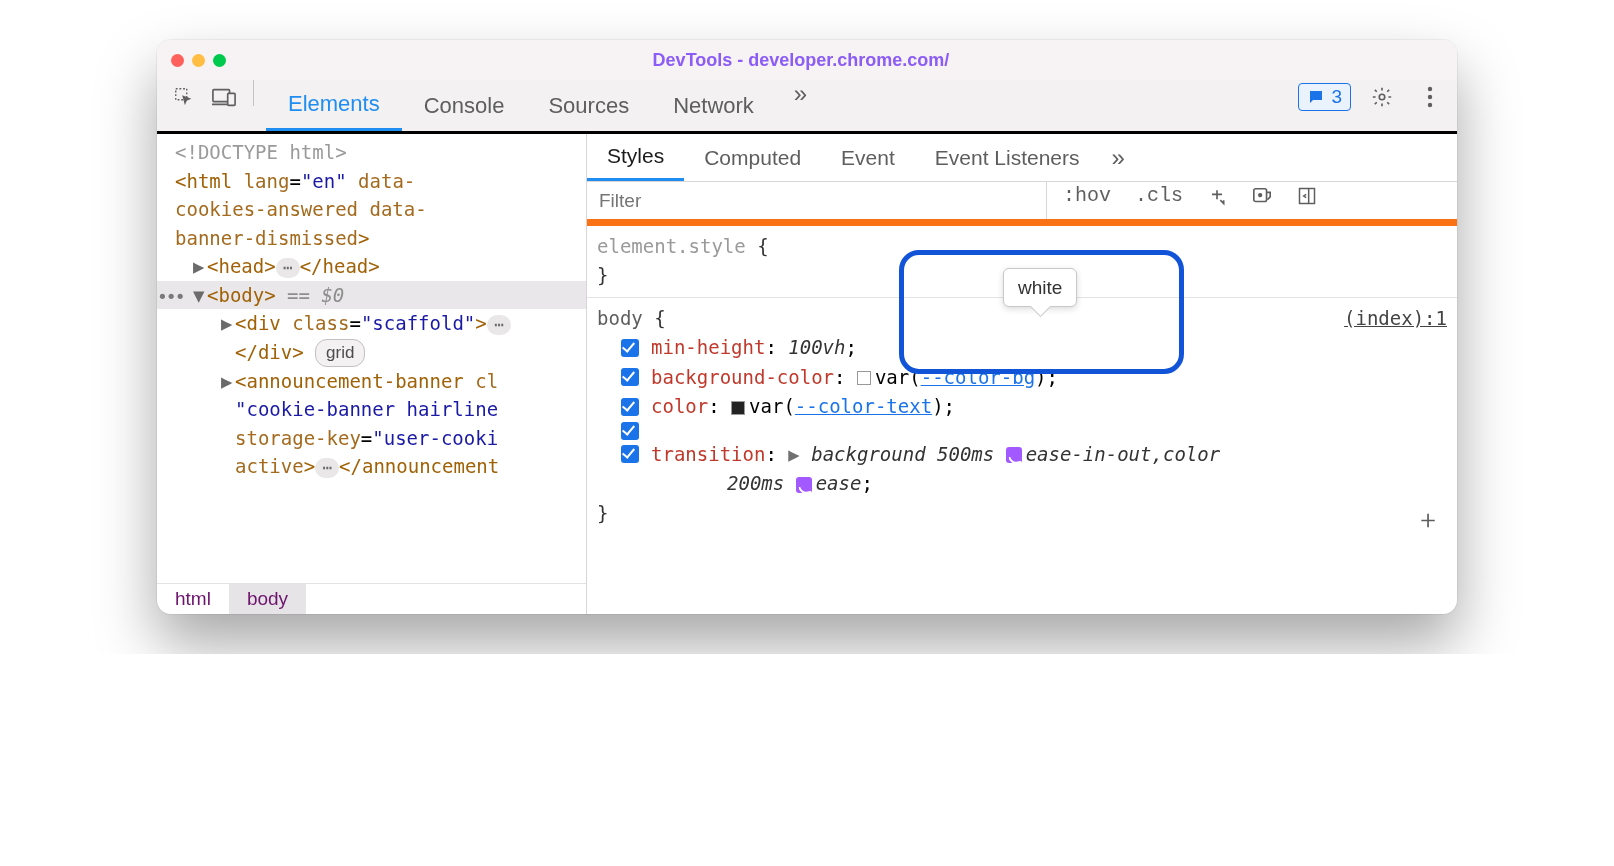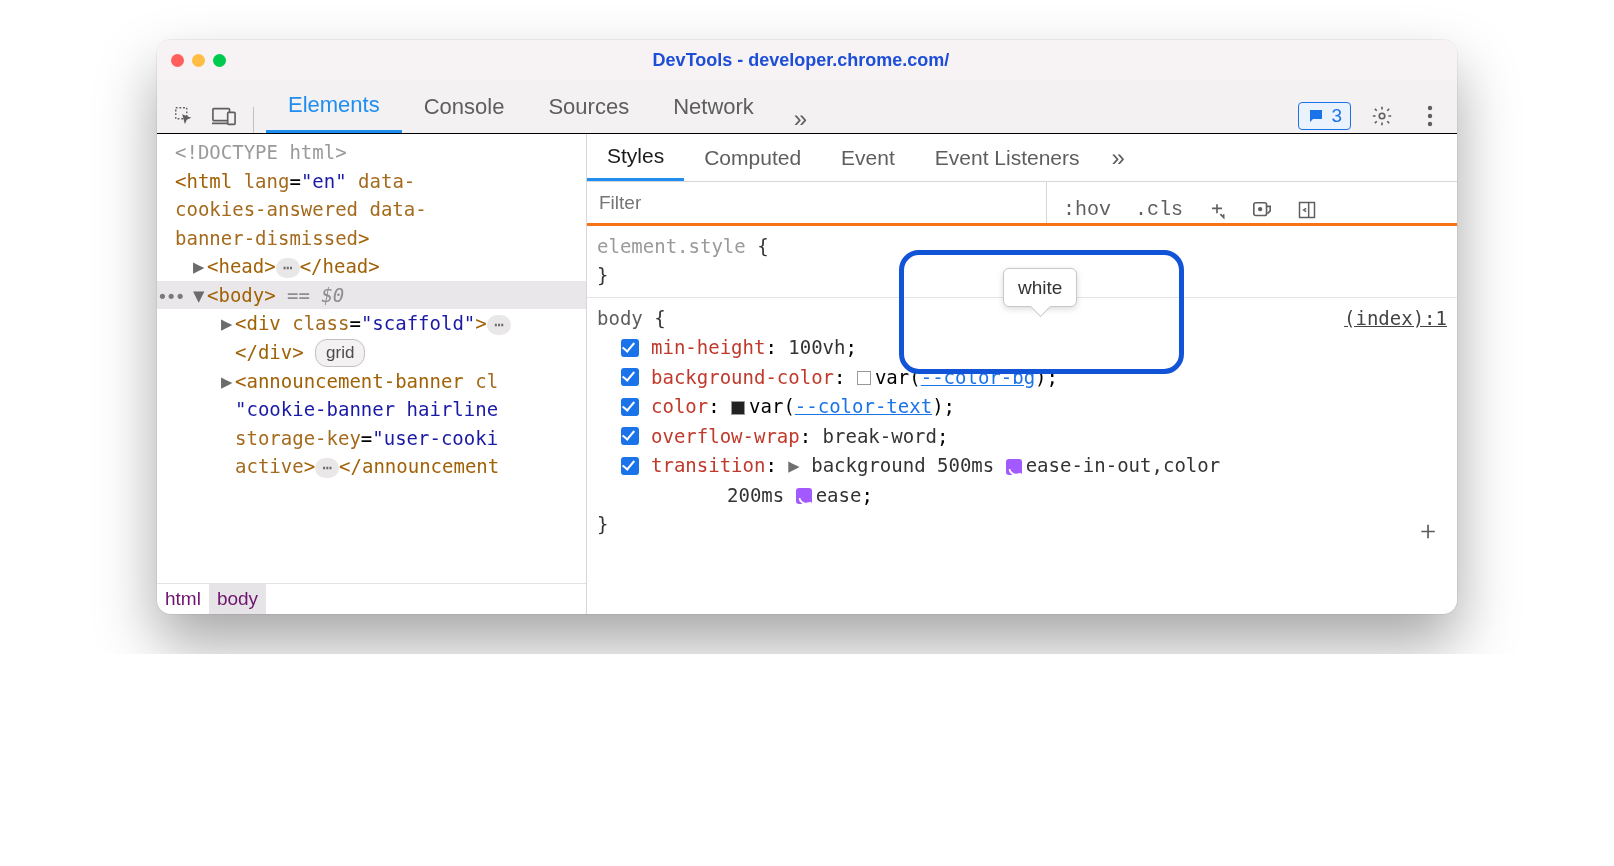--- a/index.html
+++ b/index.html
@@ -29,29 +29,29 @@
   .traffic-lights { display: flex; gap: 8px; }
   .traffic-light { width: 13px; height: 13px; border-radius: 50%; }
   .tl-red { background: #ff605c; }
   .tl-yellow { background: #ffbd44; }
   .tl-green { background: #00ca4e; }
   .title-text {
     position: absolute;
     left: 0; right: 12px;
     text-align: center;
     font-size: 18px;
-    color: #1d4ed8;
+    color: #8b5cf6;
     font-weight: 600;
     pointer-events: none;
   }
   .toolbar {
     display: flex;
-    align-items: flex-end;
+    align-items: flex-start;
     padding: 0 10px;
-    border-bottom: 1px solid #000000;
+    border-bottom: 3px solid #000000;
     background: #f3f1f2;
     height: 54px;
     gap: 6px;
   }
   .toolbar .icon-btn {
     width: 34px; height: 34px;
     display: flex; align-items: center; justify-content: center;
     color: #5f5f5f;
     cursor: pointer;
   }
@@ -143,21 +143,21 @@
     background: #f3f1f2;
   }
   .dollar0 { color: #8e8e8e; font-style: italic; }
 
   .breadcrumbs {
     display: flex; gap: 0;
     border-top: 1px solid #e5e2e5;
     font-family: -apple-system, sans-serif;
     font-size: 19px;
   }
-  .crumb { padding: 4px 8px; color: #6e146e; cursor: pointer; }
+  .crumb { padding: 4px 18px; color: #6e146e; cursor: pointer; }
   .crumb.active { background: #e6e4e6; }
 
   .styles-panel {
     flex: 1;
     display: flex;
     flex-direction: column;
     font-size: 20px;
   }
   .sub-tabs {
     display: flex; align-items: center;
@@ -172,22 +172,22 @@
     color: #5e5e5e;
     font-size: 21px;
     cursor: pointer;
   }
   .sub-tab.active {
     color: #1a1a1a;
     border-bottom: 3px solid #208ef1;
     font-weight: 500;
   }
   .filter-row {
-    display: flex; align-items: flex-end;
-    border-bottom: 3px solid #f97316;
+    display: flex; align-items: flex-start;
+    border-bottom: 7px solid #f97316;
     height: 44px;
   }
   .filter-input {
     flex: none;
     width: 460px;
     border: none;
     border-right: 1px solid #d8d6d8;
     height: 100%;
     padding: 0 12px;
     font-size: 19px;
@@ -228,21 +228,21 @@
   .chk::after {
     content: "";
     position: absolute;
     left: 4px; top: 1px;
     width: 5px; height: 10px;
     border: solid #fff;
     border-width: 0 2.5px 2.5px 0;
     transform: rotate(40deg);
   }
   .prop-name { color: #c0392b; }
-  .prop-val { color: #333; }
+  .prop-val { color: #333; font-style: italic; }
   .var-link { color: #1a73e8; text-decoration: underline; cursor: pointer; }
   .swatch {
     display: inline-block;
     width: 14px; height: 14px;
     border: 1px solid #999;
     vertical-align: middle;
     margin-right: 4px;
   }
   .swatch.dark { background: #222; }
   .swatch.white { background: #fff; }
@@ -461,21 +461,20 @@
           <span><span class="prop-name">background-color</span>: <span class="swatch white"></span>var(<span class="var-link">--color-bg</span>);</span>
         </div>
 
         <div class="prop-row">
           <span class="chk"></span>
           <span><span class="prop-name">color</span>: <span class="swatch dark"></span>var(<span class="var-link">--color-text</span>);</span>
         </div>
 
         <div class="prop-row">
           <span class="chk"></span>
-          <span><span class="prop-name">overflow-wrap</span>: <span class="prop-val">break-word</span>;</span>
         </div>
 
         <div class="prop-row">
           <span class="chk"></span>
           <span><span class="prop-name">transition</span>: <span class="tri">▶</span> <span class="prop-val">background 500ms</span> <span class="ease-swatch"></span><span class="prop-val">ease-in-out</span><span class="prop-val">,color</span></span>
         </div>
         <div class="prop-row" style="padding-left:130px">
           <span><span class="prop-val">200ms</span> <span class="ease-swatch"></span><span class="prop-val">ease</span>;</span>
         </div>
 

